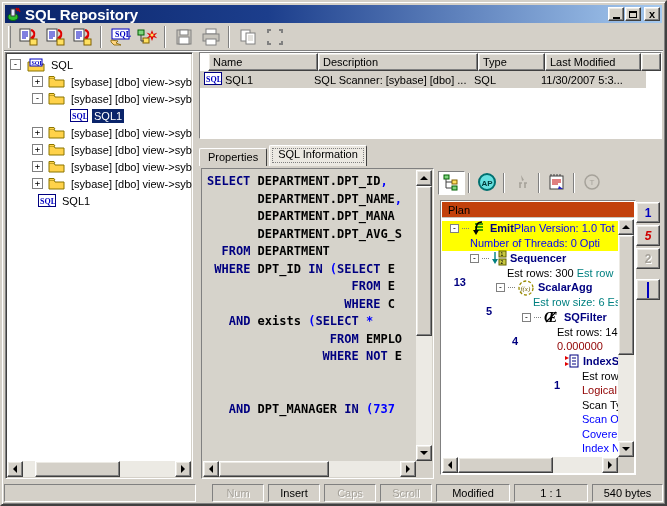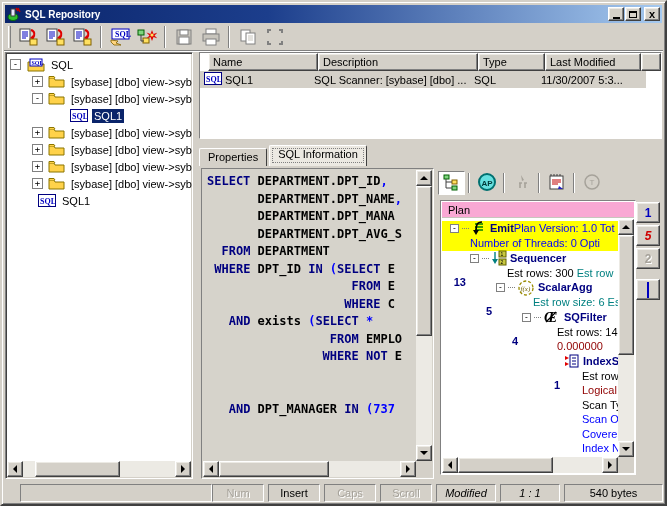--- a/index.html
+++ b/index.html
@@ -10,21 +10,21 @@
     box-shadow:inset 1px 1px 0 #fff, inset -1px -1px 0 #808080;overflow:hidden;}
   
   .raised{border:1px solid;border-color:#fff #404040 #404040 #fff;box-shadow:inset -1px -1px 0 #808080,inset 1px 1px 0 #ECEAE4;background:#D4D0C8;}
   .sunken{border:1px solid;border-color:#808080 #fff #fff #808080;box-shadow:inset 1px 1px 0 #404040,inset -1px -1px 0 #D4D0C8;}
   .flat-sunken{border:1px solid;border-color:#808080 #fff #fff #808080;}
   
   .titlebar{position:absolute;left:3px;top:3px;right:3px;height:18px;
     background:linear-gradient(90deg,#0A246A 0%,#1C3E8C 40%,#A6CAF0 100%);
     display:flex;align-items:center;padding:0 2px;}
   .title-icon{width:14px;height:14px;margin-right:4px;flex:none;}
-  .title-text{color:#fff;font-weight:bold;font-size:10px;flex:1;white-space:nowrap;}
+  .title-text{color:#fff;font-weight:bold;font-size:15px;flex:1;white-space:nowrap;}
   .winbtn{width:16px;height:14px;margin-left:1px;display:flex;align-items:center;justify-content:center;padding:0;cursor:default;}
   .winbtn.close{margin-left:3px;}
   .glyph-min{width:7px;height:2px;background:#000;margin-top:7px;}
   .glyph-max{width:8px;height:7px;border:1px solid #000;border-top:2px solid #000;}
   .glyph-x{font-weight:bold;font-size:11px;line-height:10px;font-family:"Liberation Sans",sans-serif;}
   
   .toolbar{position:absolute;left:2px;top:22px;right:2px;height:27px;display:flex;align-items:center;padding-left:4px;
     border-bottom:1px solid #808080;box-shadow:0 1px 0 #fff;}
   .tgrip{width:3px;height:22px;margin-right:4px;border-left:1px solid #fff;border-right:1px solid #808080;}
   .tbtn{width:27px;height:24px;display:flex;align-items:center;justify-content:center;background:#D4D0C8;border:1px solid #D4D0C8;padding:0;}
@@ -72,21 +72,21 @@
   .kw{color:#000080;} .id{color:#000;} .li{color:#0000FF;}
   .ed-v{right:1px;top:1px;bottom:17px;}
   .ed-h{left:1px;bottom:1px;right:17px;}
   
   .planarea{position:absolute;left:436px;top:166px;right:3px;bottom:26px;}
   .plantools{position:absolute;left:0;top:2px;height:26px;display:flex;align-items:center;}
   .ptbtn{width:27px;height:24px;display:flex;align-items:center;justify-content:center;background:#D4D0C8;border:1px solid #D4D0C8;padding:0;}
   .ptbtn.active{background:#fff;border:1px solid;border-color:#808080 #fff #fff #808080;}
   .ptsep{width:2px;height:20px;margin:0 3px;border-left:1px solid #808080;border-right:1px solid #fff;}
   .planbox{position:absolute;left:2px;top:32px;width:196px;bottom:3px;background:#fff;overflow:hidden;}
-  .planhdr{position:absolute;left:1px;top:1px;right:1px;height:16px;background:#f9a8d4;border-bottom:1px solid #C8C5BD;
+  .planhdr{position:absolute;left:1px;top:1px;right:1px;height:16px;background:#c2410c;border-bottom:1px solid #C8C5BD;
     display:flex;align-items:center;padding-left:6px;}
   .plantree{position:absolute;left:1px;top:18px;right:17px;bottom:17px;overflow:hidden;padding-top:2px;
     font-size:11px;line-height:14.5px;white-space:nowrap;}
   .prow{display:flex;align-items:center;height:15px;}
   .pnum{flex:none;width:24px;text-align:right;margin-right:4px;color:#000080;font-weight:bold;margin-top:48px;}
   .pexp{flex:none;width:9px;height:9px;border:1px solid #808080;background:#fff;font-size:8px;line-height:7px;
     text-align:center;font-family:"DejaVu Sans Mono",monospace;margin-right:3px;}
   .pdash{flex:none;width:7px;border-top:1px dotted #808080;margin-right:2px;}
   .picon{flex:none;margin-right:3px;display:flex;}
   .ptitle{font-weight:bold;color:#000080;}
@@ -98,26 +98,26 @@
   .pl-h{left:1px;bottom:1px;right:17px;}
   
   .sidebtns{position:absolute;right:2px;top:34px;width:24px;display:flex;flex-direction:column;gap:2px;}
   .sbn{width:24px;height:21px;display:flex;align-items:center;justify-content:center;font-weight:bold;font-size:12px;padding:0;}
   .sbn.blue{color:#0000C0;} .sbn.red{color:#D00000;font-style:italic;}
   .sbn.gray{color:#A6A29A;text-shadow:1px 1px 0 #fff;}
   .sbn.gap{margin-top:8px;}
   .listicon{width:9px;height:11px;border:1px solid #0000C0;background:
     repeating-linear-gradient(#fff 0 1px,#0000C0 1px 2px,#fff 2px 3px);}
   
-  .statusbar{position:absolute;left:18px;bottom:2px;right:2px;height:22px;display:flex;align-items:center;gap:0;padding-top:3px;}
+  .statusbar{position:absolute;left:2px;bottom:2px;right:2px;height:22px;display:flex;align-items:center;gap:16px;padding-top:3px;}
   .spanel{height:18px;display:flex;align-items:center;justify-content:center;padding:0 4px;white-space:nowrap;}
   .spanel.dis{color:#A6A29A;text-shadow:1px 1px 0 #fff;}
   .sp-left{width:192px;flex:none;}
   .sp-w52{width:52px;flex:none;}
-  .sp-w58{width:60px;flex:none;font-style:italic;}
+  .sp-w58{width:74px;flex:none;}
   .sp-rest{flex:1;}
   
   .corner{position:absolute;width:16px;height:16px;background:#D4D0C8;}
 </style>
 </head>
 <body>
 
 <div class="window">
 
   <div class="titlebar">

